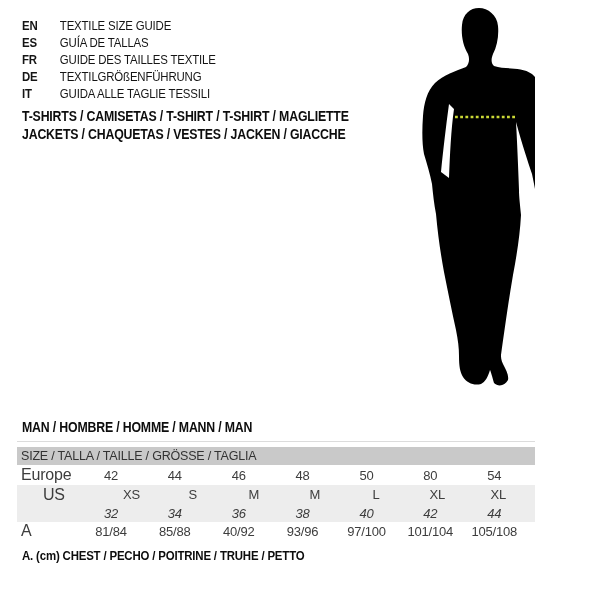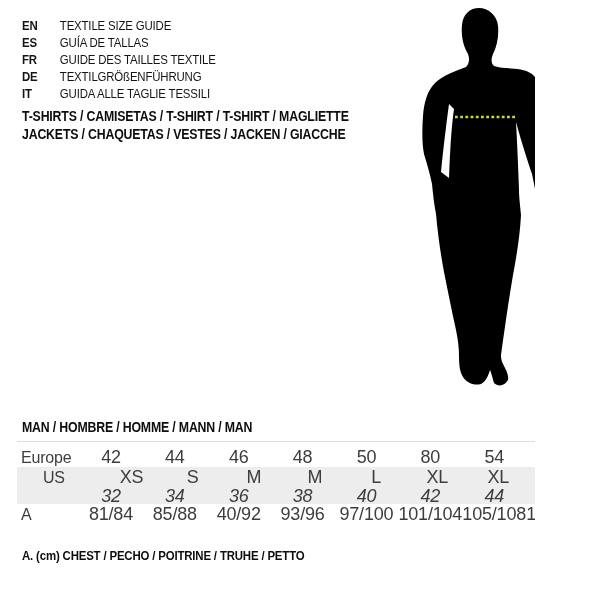--- a/index.html
+++ b/index.html
@@ -30,21 +30,21 @@
   .table-topline{height:0;border-top:1px solid #dcdcdc;}
   .table-spacer{height:5px;}
   .t-row{display:grid;grid-template-columns:62px repeat(8,1fr);align-items:center;}
   .t-header{height:18px;font-size:12.5px;color:#333;letter-spacing:-0.2px;}
   .t-header .hdr-text{grid-column:1 / -1;padding-left:4px;}
   .r-europe{height:20px;}
   .r-us{height:19px;padding-left:22px;}
   .r-blank{height:18px;font-style:italic;}
   .r-a{height:18px;}
   .t-label{font-size:16px;color:#3d3d3d;padding-left:4px;letter-spacing:-0.2px;text-align:left;}
-  .t-cell{font-size:18px;color:#3d3d3d;text-align:center;letter-spacing:-0.2px;}
+  .t-cell{font-size:13px;color:#3d3d3d;text-align:center;letter-spacing:-0.2px;}
   
   .footnote{position:absolute;left:22px;top:548px;font-size:13px;font-weight:700;
     letter-spacing:-0.2px;color:#0d0d0d;}
 </style>
 </head>
 <body>
 
 <div class="page">
 
   <div class="lang-block">
@@ -116,20 +116,23 @@
   </div>
   <div class="pointer-dash"></div>
   <div class="a-label">A</div>
 
   <div class="section-title condensed">MAN / HOMBRE / HOMME / MANN / MAN</div>
 
   <div class="size-table">
     <div class="table-topline"></div>
     <div class="table-spacer"></div>
 
+    <div class="t-row t-header" style="background:#c9c9c9;">
+      <span class="hdr-text">SIZE / TALLA / TAILLE / GRÖSSE / TAGLIA</span>
+    </div>
 
     <div class="t-row r-europe" style="background:#ffffff;">
       <span class="t-label">Europe</span>
       <span class="t-cell">42</span>
       <span class="t-cell">44</span>
       <span class="t-cell">46</span>
       <span class="t-cell">48</span>
       <span class="t-cell">50</span>
       <span class="t-cell">80</span>
       <span class="t-cell">54</span>

